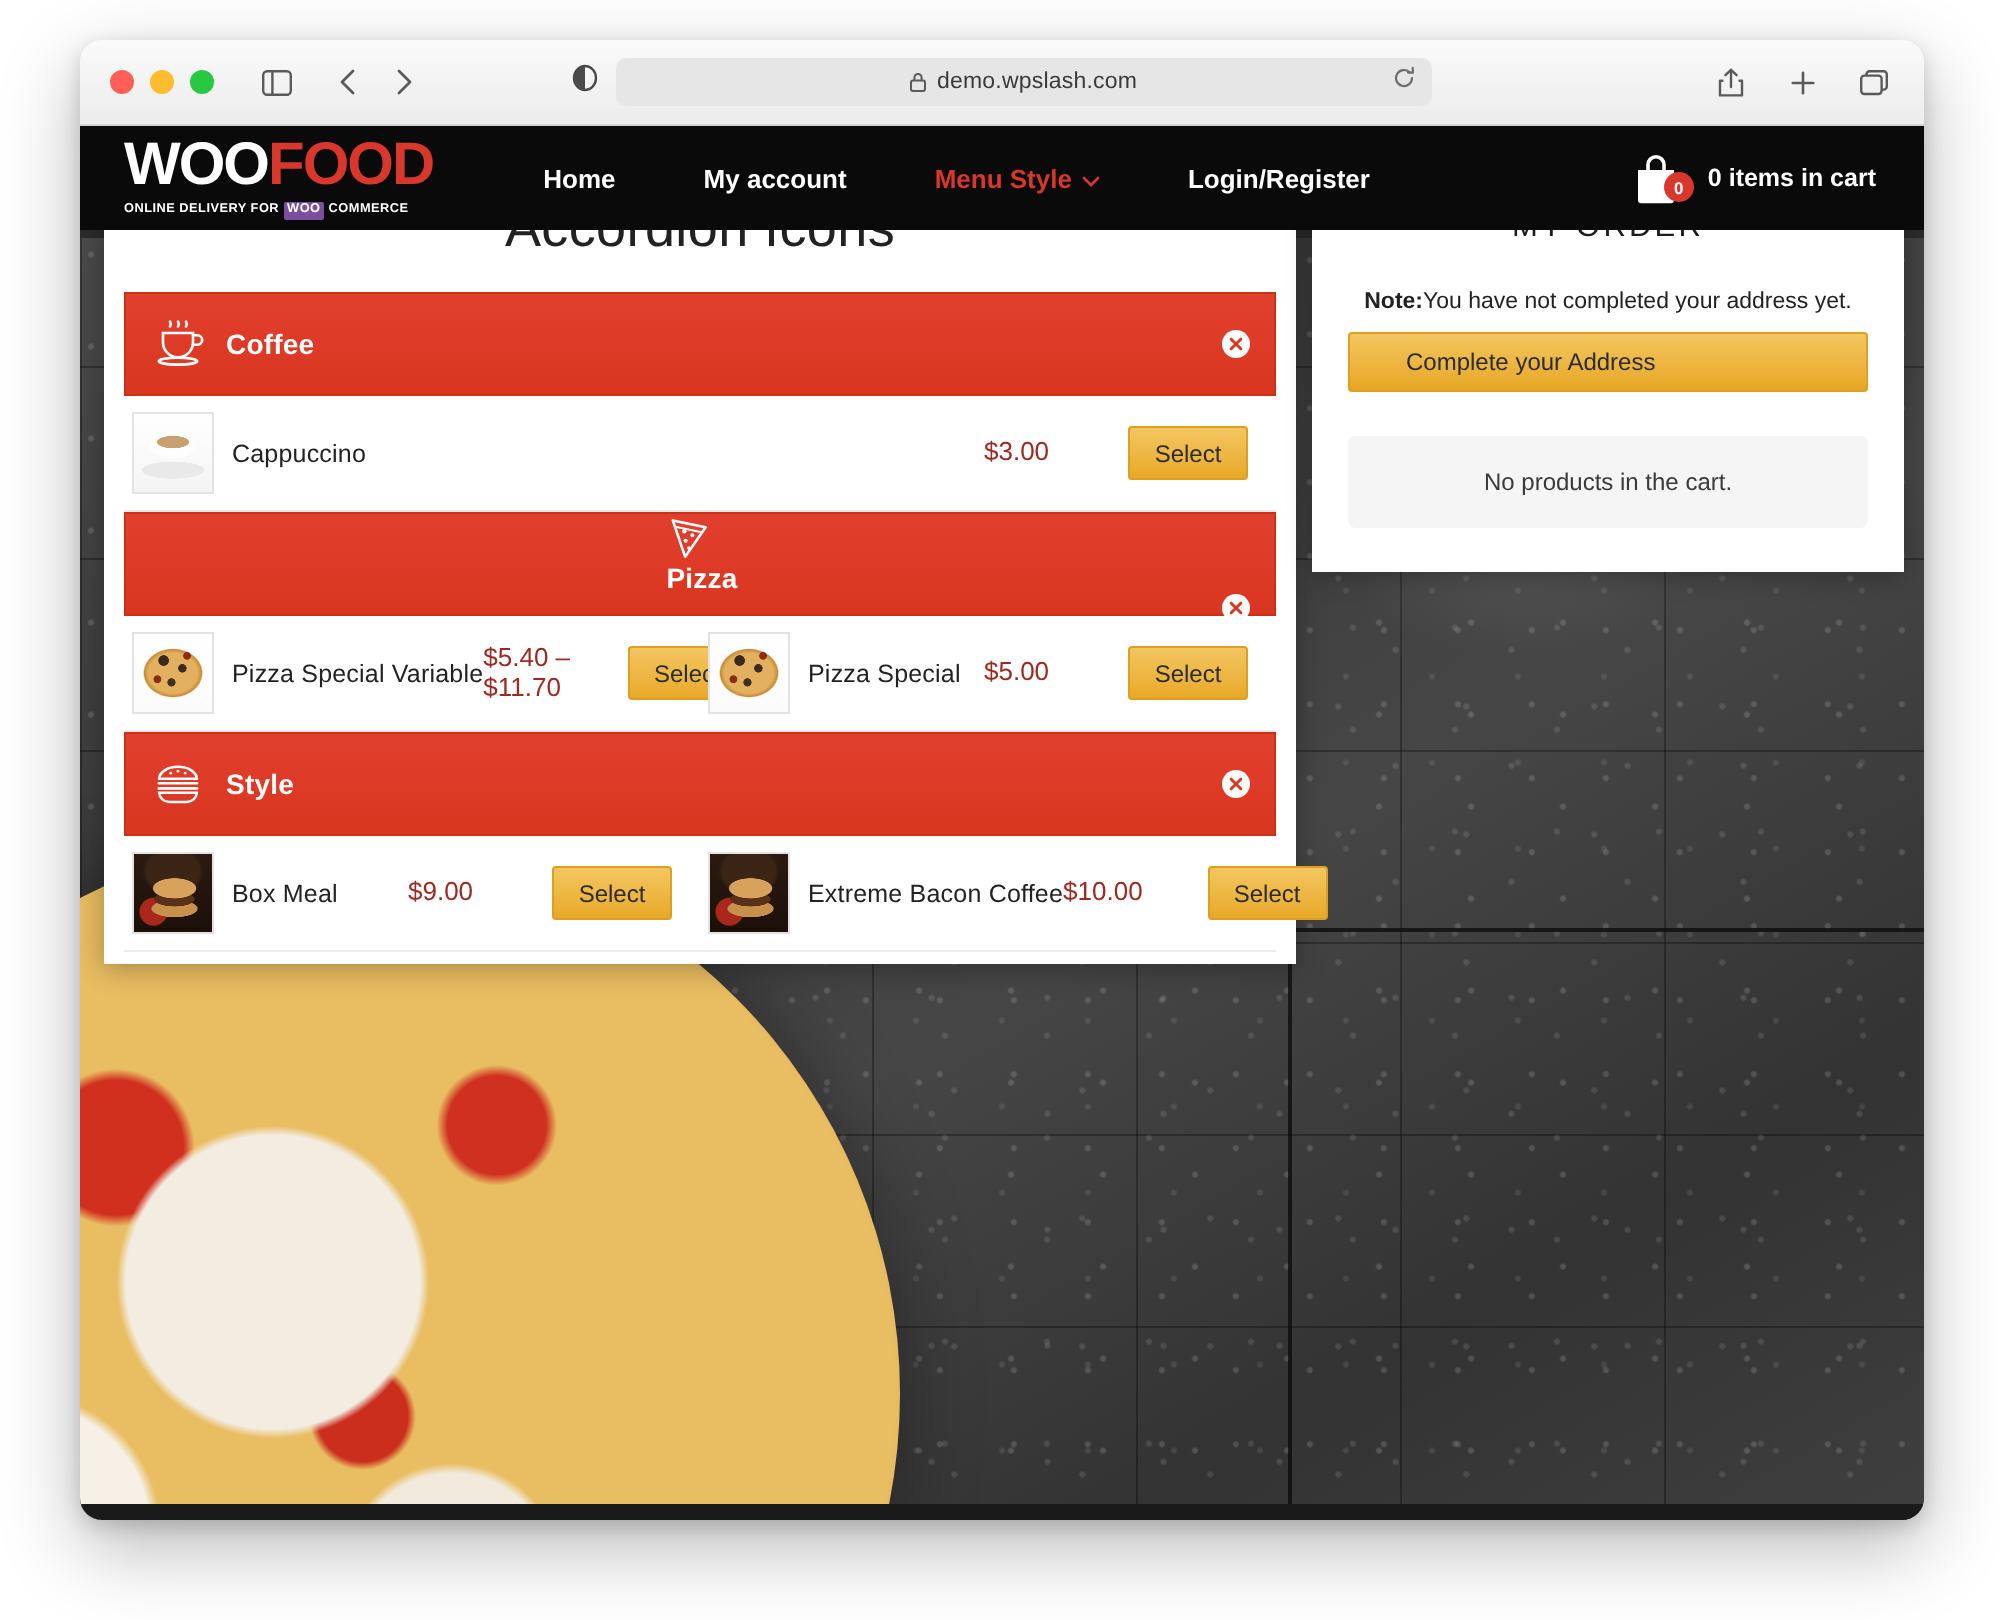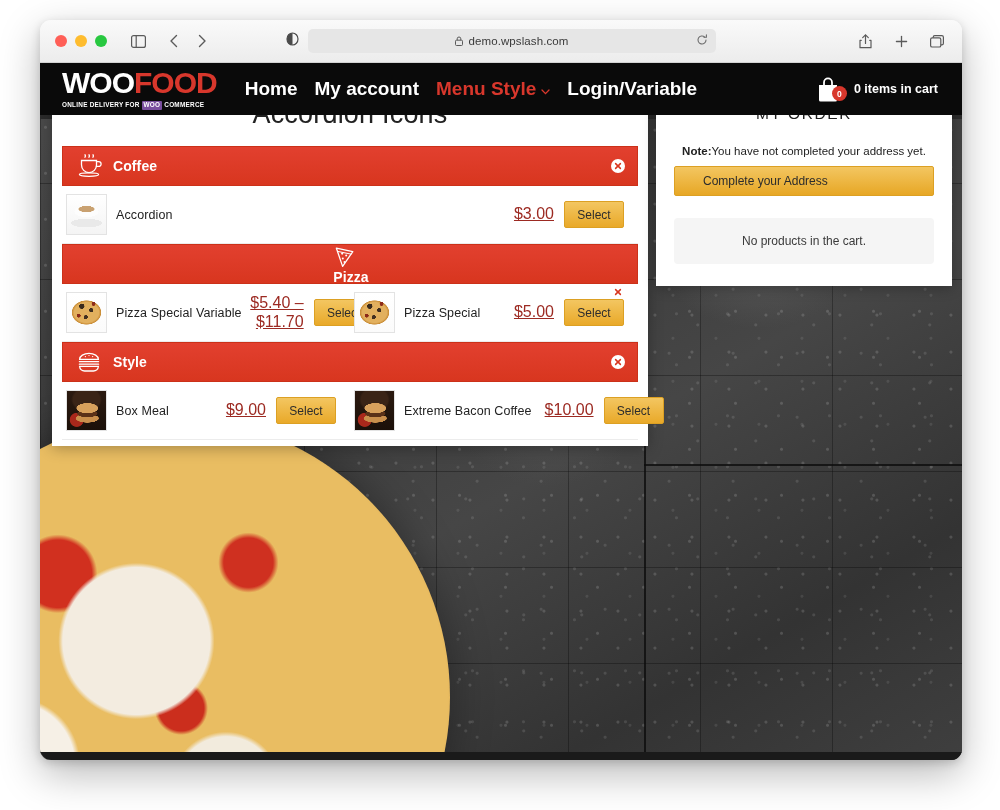--- a/index.html
+++ b/index.html
@@ -98,23 +98,23 @@
     font-size: 6.4px; font-weight: 700; color: #ffffff;
     letter-spacing: .25px; margin-top: 3px; white-space: nowrap;
   }
   #tagline-woo-badge {
     background: #7a4f9e; color: #fff; padding: 1px 2px;
     font-size: 6.4px; font-weight: 700; border-radius: 1px;
   }
 
   #site-nav { display: flex; align-items: center; gap: 17px; margin-left: 28px; }
   .nav-link {
-    color: #ffffff; font-size: 19px; font-weight: 600;
+    color: #ffffff; font-size: 13px; font-weight: 600;
     text-decoration: none; white-space: nowrap;
-    display: flex; align-items: flex-start; gap: 5px;
+    display: flex; align-items: flex-start; gap: 5px; margin-left: 27px;
   }
   .nav-link.accent { color: #d8372c; }
 
   #cart-area {
     margin-left: auto; display: flex; align-items: center; gap: 11px;
   }
   #cart-icon-wrap { position: relative; width: 30px; height: 28px; }
   #cart-badge {
     position: absolute; right: -4px; bottom: 2px;
     width: 15px; height: 15px; border-radius: 50%;
@@ -190,21 +190,21 @@
   }
   #accordion-title {
     text-align: center;
     font-size: 27px; font-weight: 400; color: #222;
     padding: 20px 0 16px 0;
     letter-spacing: .2px;
   }
 
   .cat-header {
     margin: 0 10px 0 10px;
-    height: 40px;
+    height: 52px;
     background: linear-gradient(#e2402f, #d8361f);
     border: 1px solid #cb3119;
     display: flex; align-items: center;
     padding: 0 12px 0 14px;
     position: relative;
   }
   .cat-icon { width: 26px; height: 24px; flex: 0 0 auto; margin-right: 10px; }
   .cat-label {
     color: #ffffff; font-size: 14px; font-weight: 700; letter-spacing: .1px;
   }
@@ -255,23 +255,23 @@
       radial-gradient(ellipse 16px 6px at 52% 70%, #c98f4c 0 70%, transparent 74%),
       radial-gradient(circle at 25% 74%, #a9281b 0 16%, transparent 18%),
       radial-gradient(ellipse 22px 18px at 50% 22%, #3a2416 0 60%, transparent 70%),
       linear-gradient(#2b1a10, #1b1009);
   }
   .prod-name {
     font-size: 12.5px; color: #222; flex: 1 1 auto;
     white-space: nowrap; letter-spacing: .1px;
   }
   .prod-price {
-    font-size: 16px; color: #9c2a22; text-align: right;
+    font-size: 13px; color: #9c2a22; 
     width: 62px; flex: 0 0 auto; margin-right: 10px;
-    line-height: 1.15; white-space: pre-line; text-decoration: underline;
+    line-height: 1.15; white-space: pre-line;
   }
   .select-btn {
     flex: 0 0 auto;
     width: 60px; height: 27px;
     background: linear-gradient(#f3c661, #e9a929);
     border: 1px solid #dca023;
     border-radius: 2px;
     color: #2c2c2c; font-size: 12px;
     display: flex; align-items: center; justify-content: center;
     cursor: pointer;
@@ -414,21 +414,21 @@
           </a>
         <a class="nav-link accent" href="#">
           <span>Menu Style</span>
           <span>
             <svg width="9" height="6" viewBox="0 0 9 6" fill="none" stroke="currentColor" stroke-width="1.3" stroke-linecap="round">
                 <polyline points="1,1 4.5,4.6 8,1"></polyline>
               </svg>
           </span>
         </a>
         <a class="nav-link" href="#">
-            <span>Login/Variable</span>
+            <span>Login/Register</span>
           </a>
       </nav>
 
       <div id="cart-area">
         <div id="cart-icon-wrap">
           <svg width="30" height="28" viewBox="0 0 30 28" fill="none">
             <path d="M6 10h18v15a1.6 1.6 0 0 1-1.6 1.6H7.6A1.6 1.6 0 0 1 6 25z" fill="#ffffff"></path>
             <path d="M11 10V7.4a4 4 0 0 1 8 0V10" stroke="#ffffff" stroke-width="1.8" fill="none"></path>
           </svg>
           <span id="cart-badge">0</span>
@@ -461,21 +461,21 @@
         <span class="cat-close">
           <svg width="14" height="14" viewBox="0 0 14 14">
               <circle cx="7" cy="7" r="7" fill="#ffffff"></circle>
               <path d="M4.6 4.6l4.8 4.8M9.4 4.6l-4.8 4.8" stroke="#d8361f" stroke-width="1.5" stroke-linecap="round"></path>
             </svg>
         </span>
       </div>
       <div class="cat-body">
         <div class="product-row full">
           <span class="thumb thumb-coffee"></span>
-          <span class="prod-name">Accordion</span>
+          <span class="prod-name">Cappuccino</span>
           <span class="prod-price">$3.00</span>
           <span class="select-btn">Select</span>
         </div>
       </div>
 
       <div class="cat-header" style="margin-top:0;flex-direction:column;">
         <span class="cat-icon">
           <svg width="26" height="24" viewBox="0 0 26 24" fill="none" stroke="#ffffff" stroke-width="1.3" stroke-linejoin="round">
             <path d="M3.4 3.2 19.8 6.6 9.6 21.4z"></path>
             <path d="M4.6 6.4 18.4 9.2" stroke-width="1"></path>

